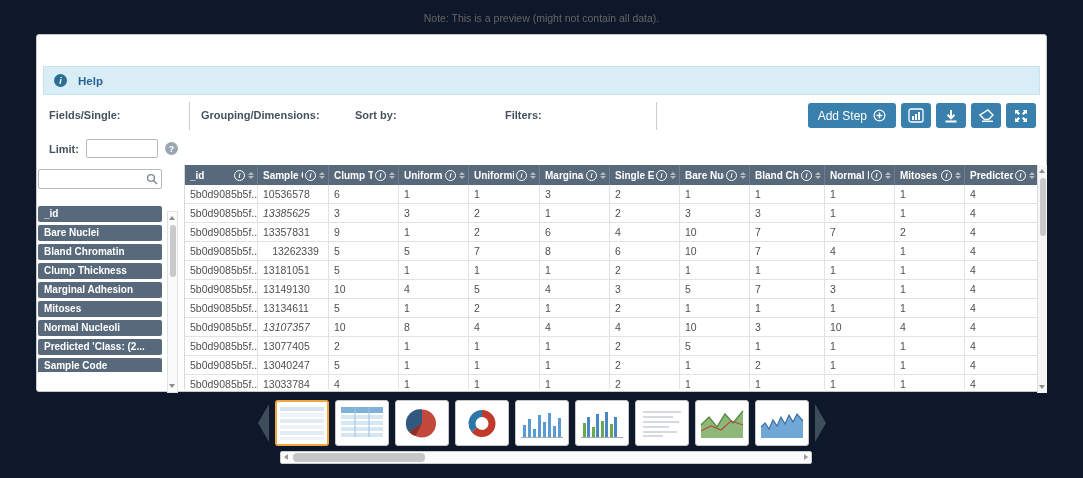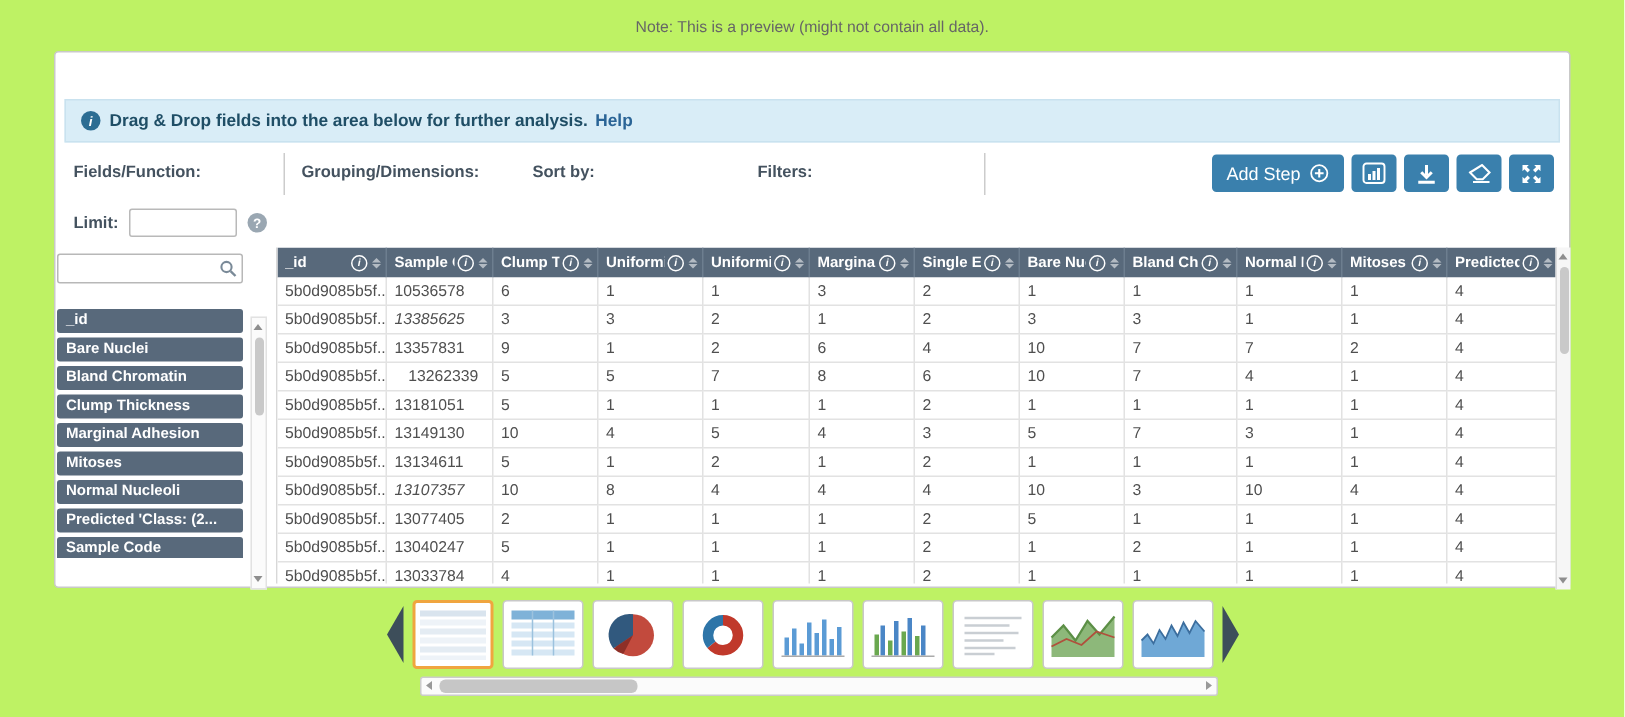--- a/index.html
+++ b/index.html
@@ -1,17 +1,17 @@
 <!DOCTYPE html>
 <html><head>
 <meta charset="utf-8">
 <style>
   * { margin:0; padding:0; box-sizing:border-box; }
   html,body { background:#fff; font-family:"Liberation Sans", sans-serif; }
-  .stage { position:relative; width:1083px; height:478px; background:#bef264; overflow:hidden; }
+  .stage { position:relative; width:1083px; height:478px; background:#0f172a; overflow:hidden; }
 
   .note { position:absolute; top:12px; left:0; width:100%; text-align:center; font-size:10.5px; color:#666; }
 
   .panel { position:absolute; left:36px; top:34px; width:1011px; height:358px; background:#fff; border:1px solid #c9c9c9; border-radius:3px; }
   .panel-title { position:absolute; top:8px; left:0; width:100%; text-align:center; font-size:15px; color:#4a4a4a; }
 
   .info-bar { position:absolute; left:6px; right:6px; top:31px; height:29px; background:#d9edf7; border:1px solid #c9e2ef; display:flex; align-items:center; padding:0 10px; font-size:11.5px; }
   .info-circle { width:13px; height:13px; border-radius:50%; background:#2c6d93; color:#fff; font-size:9px; font-weight:bold; font-style:italic; display:inline-flex; align-items:center; justify-content:center; margin-right:6px; flex:none; }
   .info-msg { font-weight:bold; color:#1f4e66; }
   .help-link { color:#2a6496; font-weight:bold; margin-left:5px; text-decoration:none; cursor:pointer; }
@@ -76,26 +76,25 @@
 <body>
 
 <div class="stage">
 
   <div class="note">Note: This is a preview (might not contain all data).</div>
 
   <div class="panel">
 
     <div class="info-bar">
       <span class="info-circle">i</span>
-      <span class="info-msg">Drag &amp; Drop fields into the area below for further analysis.</span>
       <a class="help-link">Help</a>
     </div>
 
     <div class="toolbar">
-      <span class="tb-label" style="left:12px">Fields/Function:</span>
+      <span class="tb-label" style="left:12px">Fields/Single:</span>
       <span class="tb-sep" style="left:152px"></span>
       <span class="tb-label" style="left:164px">Grouping/Dimensions:</span>
       <span class="tb-label" style="left:318px">Sort by:</span>
       <span class="tb-label" style="left:468px">Filters:</span>
       <span class="tb-sep" style="left:619px"></span>
       <span class="tb-right">
         <button class="add-step-btn">
           <span>Add Step</span>
           <span style="display:flex">
               <svg width="13" height="13" viewBox="0 0 13 13">

